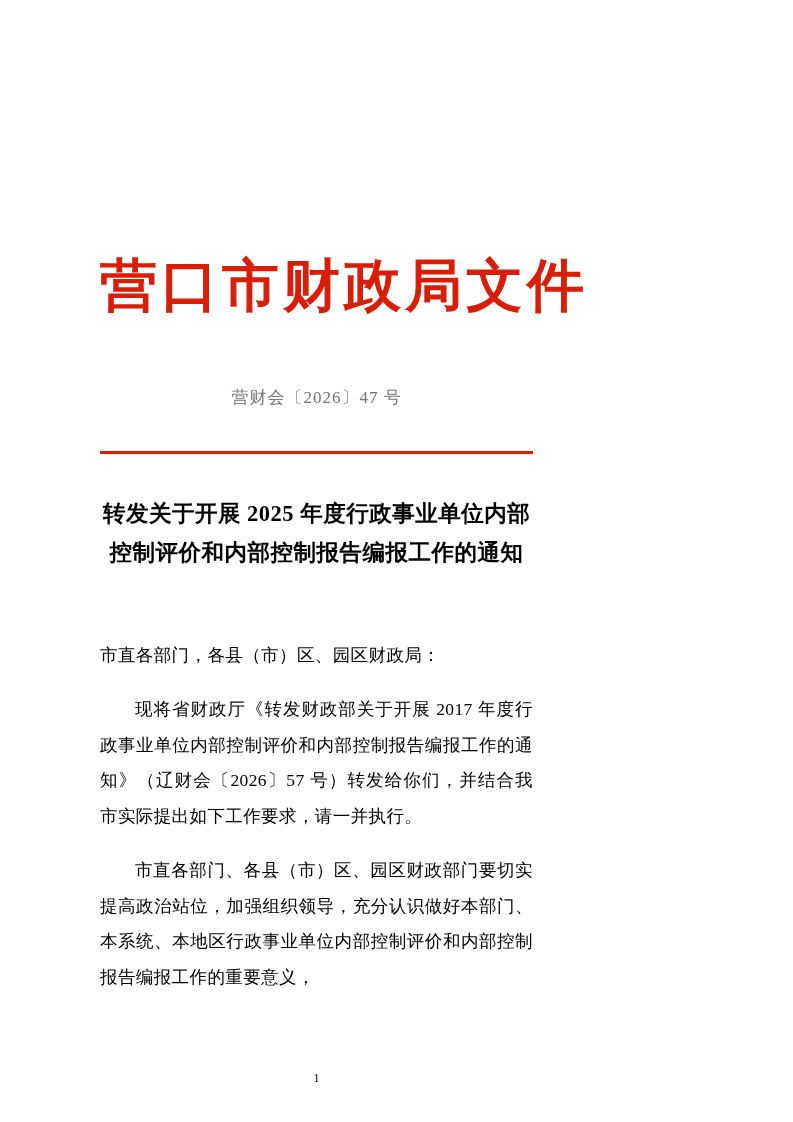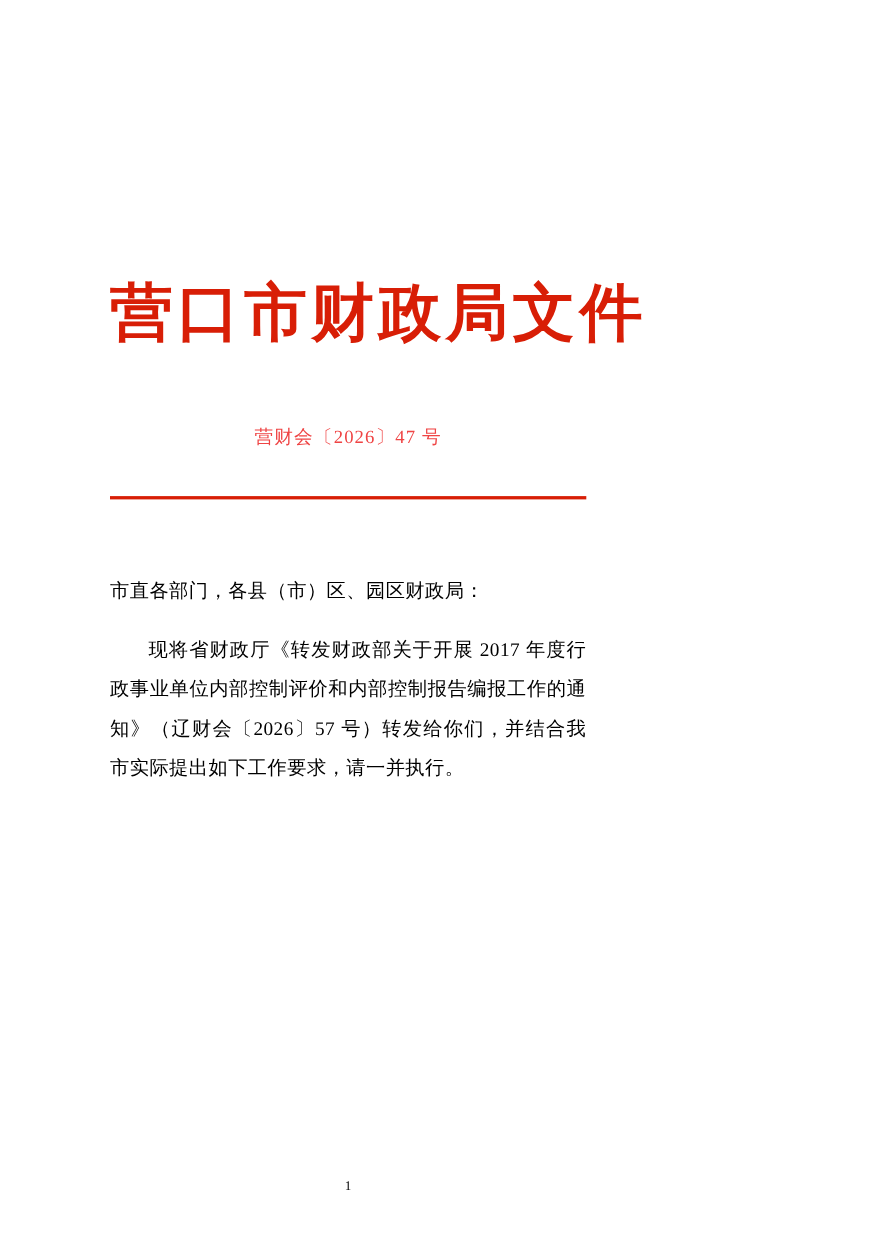--- a/index.html
+++ b/index.html
@@ -32,21 +32,21 @@
     margin: 0;
     padding-top: 252px;
     line-height: 1.15;
     white-space: nowrap;
   }
   .doc-number {
     text-align: center;
     font-size: 17px;
     letter-spacing: 1px;
     margin-top: 68px;
-    color: #ef4444;
+    color: #737373;
   }
   .red-rule {
     margin-top: 42px;
     height: 3px;
     background: #d81e06;
     width: 100%;
   }
   .subject {
     text-align: center;
     font-weight: bold;
@@ -89,20 +89,25 @@
 <body>
 
 <div class="page">
 
   <h1 class="doc-title">营口市财政局文件</h1>
 
   <div class="doc-number">营财会〔2026〕47 号</div>
 
   <div class="red-rule"></div>
 
+  <div class="subject">
+    <div>转发关于开展 2025 年度行政事业单位内部</div>
+    <div>控制评价和内部控制报告编报工作的通知</div>
+  </div>
 
   <div class="body-block">
     <p class="p-flush">市直各部门，各县（市）区、园区财政局：</p>
     <p class="p-indent">现将省财政厅《转发财政部关于开展 2017 年度行政事业单位内部控制评价和内部控制报告编报工作的通知》（辽财会〔2026〕57 号）转发给你们，并结合我市实际提出如下工作要求，请一并执行。</p>
+    <p class="p-indent">市直各部门、各县（市）区、园区财政部门要切实提高政治站位，加强组织领导，充分认识做好本部门、本系统、本地区行政事业单位内部控制评价和内部控制报告编报工作的重要意义，</p>
   </div>
 
   <div class="page-number">1</div>
 </div>
 
 </body></html>

